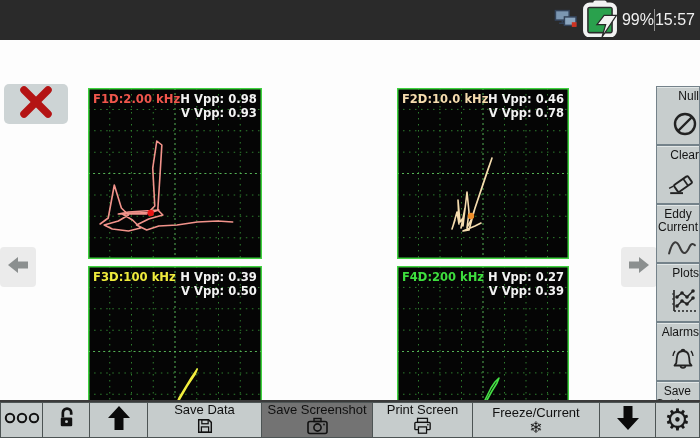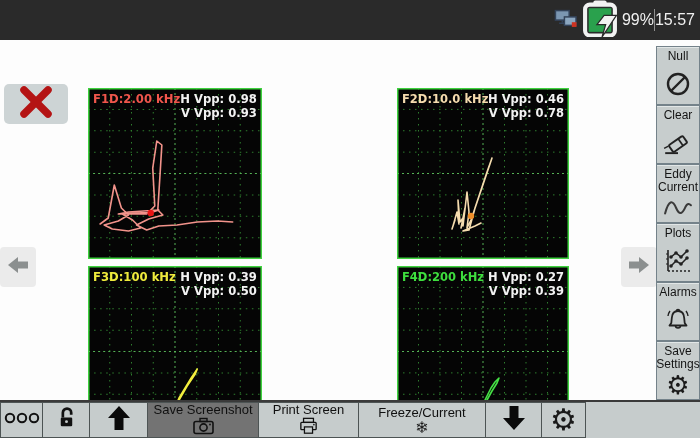--- a/index.html
+++ b/index.html
@@ -21,21 +21,21 @@
   .plot2{left:397px;top:48px;width:172px;height:171px;}
   .plot3{left:88px;top:226px;width:174px;height:171px;}
   .plot4{left:397px;top:226px;width:172px;height:171px;}
 
   .close-btn{position:absolute;left:4px;top:44px;width:64px;height:40px;background:#cdd4d5;border-radius:5px;display:flex;align-items:center;justify-content:center;cursor:pointer;}
   .nav-btn{position:absolute;top:207px;width:36px;height:40px;background:#ebebeb;border-radius:4px;display:flex;align-items:center;justify-content:center;cursor:pointer;}
   .nav-left{left:0;}
   .nav-right{left:621px;}
 
   
-  .side-btn{position:absolute;left:656px;width:44px;height:59px;background:#c7cdcd;border:1px solid #74828a;box-sizing:border-box;display:flex;flex-direction:column;align-items:center;cursor:pointer;box-shadow:inset 0 1px 0 #e2e7e7;}
+  .side-btn{position:absolute;left:656px;width:44px;height:59px;background:#c7cdcd;border:1px solid #74828a;box-sizing:border-box;display:flex;flex-direction:column;align-items:flex-end;cursor:pointer;box-shadow:inset 0 1px 0 #e2e7e7;margin-top:40px;}
   .side-btn .lbl{font-size:12px;line-height:13px;color:#141414;text-align:center;margin-top:3px;white-space:normal;}
   .side-btn .ic{flex:1;display:flex;align-items:center;justify-content:center;}
   .glyph{color:#1a1a1a;line-height:1;}
 
   
   .bottombar{position:absolute;left:0;top:400px;width:700px;height:38px;background:#c6cccc;border-top:2px solid #3a3a3a;box-sizing:border-box;display:flex;}
   .bb-btn{height:36px;box-sizing:border-box;border:1px solid #4d5454;border-left-width:0;background:#c6cccc;display:flex;flex-direction:column;align-items:center;justify-content:center;cursor:pointer;}
   .bb-btn:first-child{border-left-width:1px;}
   .bb-btn .lbl{font-size:13px;color:#101010;line-height:15px;}
   .bb-btn.icon-only{justify-content:center;}
@@ -291,20 +291,30 @@
         </svg>
       </span>
     </div>
     <div class="bb-btn icon-only" style="width:58px">
       <span>
         <svg width="26" height="28" viewBox="0 0 26 28">
           <polygon points="13,2 24,14 17.5,14 17.5,26 8.5,26 8.5,14 2,14" fill="#0a0a0a"></polygon>
         </svg>
       </span>
     </div>
+    <div class="bb-btn" style="width:114px">
+      <span class="lbl">Save Data</span>
+      <span>
+        <svg width="20" height="18" viewBox="0 0 20 20">
+          <path d="M3,3 H14 L17,6 V17 H3 Z" fill="none" stroke="#111" stroke-width="1.6"></path>
+          <rect x="6.5" y="3" width="7" height="4.5" fill="none" stroke="#111" stroke-width="1.4"></rect>
+          <rect x="6" y="11" width="8" height="6" fill="none" stroke="#111" stroke-width="1.4"></rect>
+        </svg>
+      </span>
+    </div>
     <div class="bb-btn bb-highlight" style="width:111px">
       <span class="lbl">Save Screenshot</span>
       <span>
         <svg width="23" height="18" viewBox="0 0 22 18">
           <rect x="1.5" y="4.5" width="19" height="12" rx="2" fill="none" stroke="#111" stroke-width="1.6"></rect>
           <rect x="7.5" y="1.5" width="7" height="3" fill="none" stroke="#111" stroke-width="1.4"></rect>
           <circle cx="11" cy="10.5" r="3.6" fill="none" stroke="#111" stroke-width="1.6"></circle>
           <circle cx="17.5" cy="7.5" r="0.9" fill="#111"></circle>
         </svg>
       </span>

